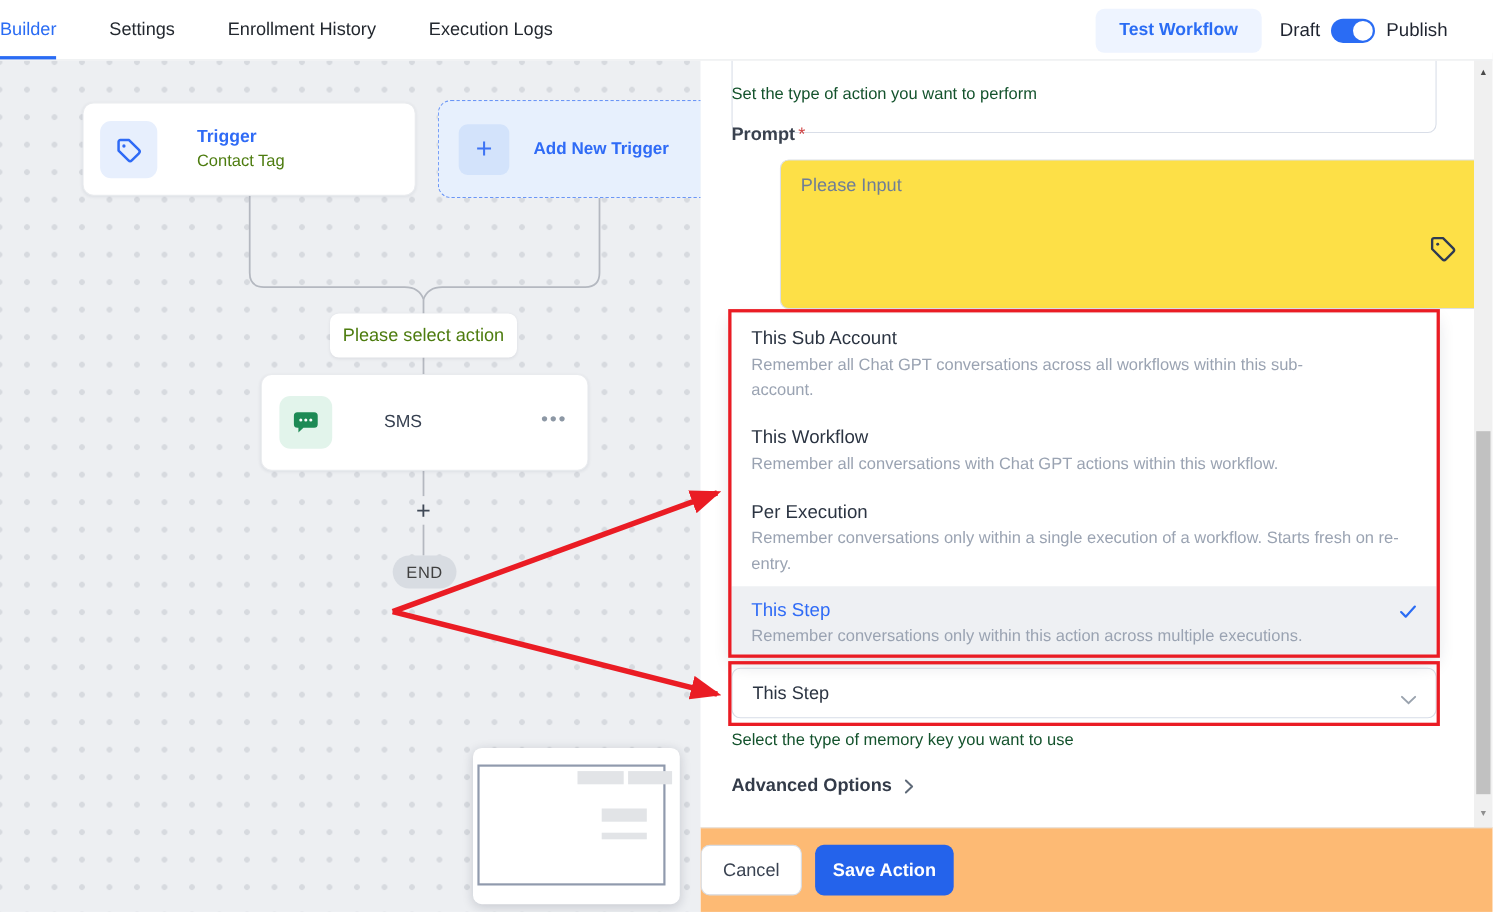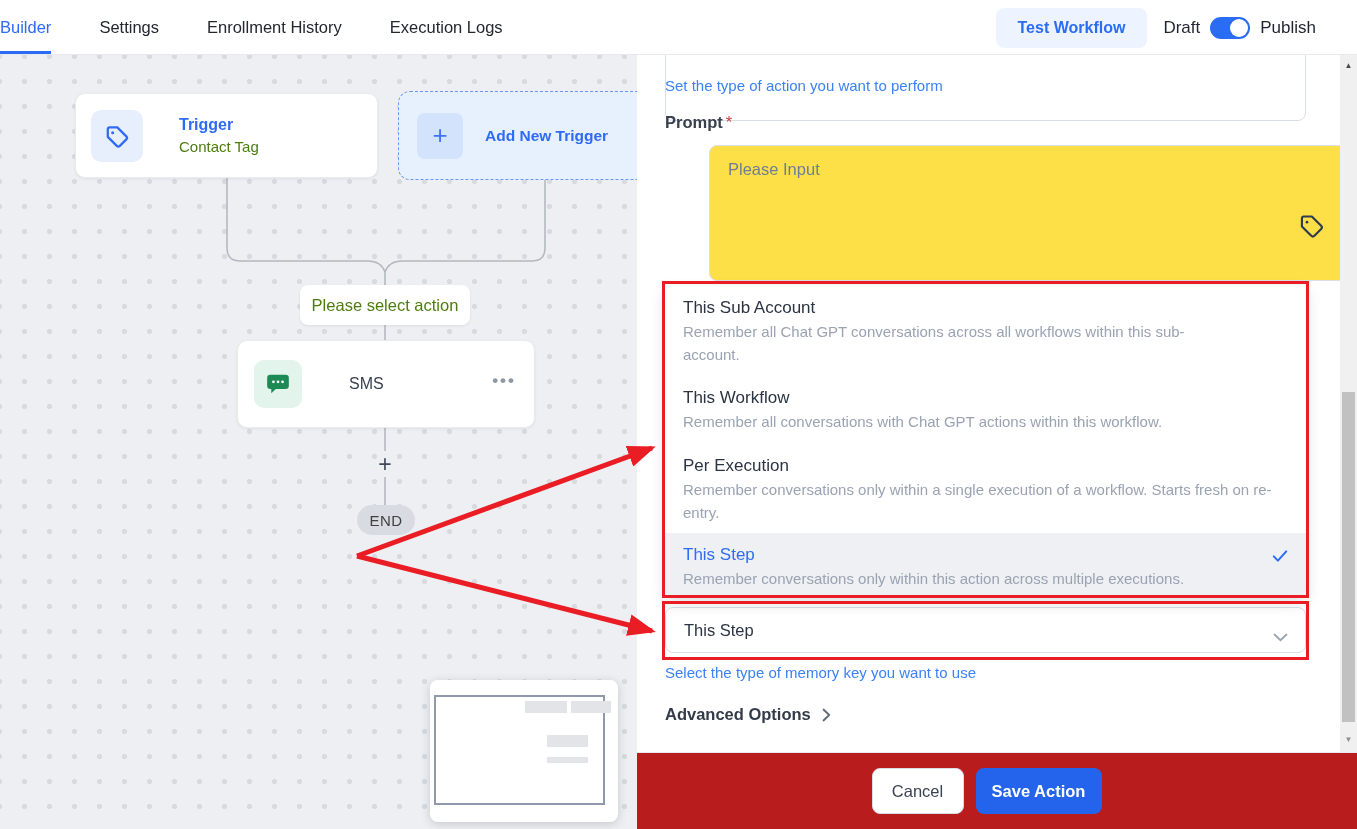--- a/index.html
+++ b/index.html
@@ -63,21 +63,21 @@
              border-radius:8px; box-shadow:0 2px 10px rgba(20,30,50,.18); cursor:pointer; }
   .mm-view { position:absolute; left:4px; top:15px; width:171px; height:110px; border:2px solid #909aad; background:#fff; }
   .mm-block { position:absolute; background:#e2e4e7; }
 
   
   .panel { position:absolute; left:637px; top:55px; width:720px; height:774px; background:#fff; }
   .scroll { position:absolute; left:0; top:0; width:703px; height:697px; overflow:hidden; }
 
   .partial-input { position:absolute; left:28px; top:-14px; width:641px; height:80px;
                    border:1px solid #d9dee8; border-radius:8px; }
-  .helper { position:absolute; left:28px; color:#3b82f6; font-size:15px; line-height:22px; }
+  .helper { position:absolute; left:28px; color:#14532d; font-size:15px; line-height:22px; }
   .helper-1 { top:20px; }
   .field-label { position:absolute; left:28px; top:58px; font-size:16.5px; font-weight:700; color:#39414e; }
   .req { color:#cf4040; font-weight:400; margin-left:3px; }
 
   .prompt-box { position:absolute; left:28px; top:90px; width:641px; height:136px; background:#fde047;
                 border:1px solid #dcdfe6; border-radius:8px; cursor:text;margin-left:44px; }
   .prompt-ph { position:absolute; left:18px; top:14px; color:#6f7e96; font-size:16.5px; }
   .prompt-tag { position:absolute; right:24px; top:66px; cursor:pointer; }
 
   .dropdown { position:absolute; left:28px; top:230px; width:641px; background:#fff;
@@ -107,22 +107,22 @@
 
   
   .vscroll { position:absolute; right:0; top:-7px; width:17px; height:704px; background:#f0f0f0; }
   .vs-up, .vs-down { position:absolute; left:0; width:17px; height:16px; text-align:center;
                      font-size:8px; line-height:16px; cursor:pointer; }
   .vs-up { top:10px; color:#4a4a4a; }
   .vs-down { bottom:4px; color:#8f8f8f; }
   .vs-thumb { position:absolute; left:2px; top:344px; width:13px; height:330px; background:#c1c1c1; cursor:grab; }
 
   
-  .foot { position:absolute; left:0; bottom:0; width:720px; height:77px; background:#b91c1c;
-          border-top:1px solid #e7e9ec; display:flex; align-items:center; justify-content:center;
+  .foot { position:absolute; left:0; bottom:0; width:720px; height:77px; background:#fdba74;
+          border-top:1px solid #e7e9ec; display:flex; align-items:center; justify-content:flex-start;
           gap:12px; padding-right:21px; }
   .btn { height:46px; border-radius:8px; font-size:16.5px; cursor:pointer; font-family:inherit; }
   .btn-cancel { width:92px; background:#fff; border:1px solid #d8dce3; color:#3a4352; }
   .btn-save { width:126px; background:#2463eb; border:none; color:#fff; font-weight:700; }
 
   
   .annot { position:absolute; left:0; top:0; width:1357px; height:829px; pointer-events:none; z-index:9; }
 </style>
 </head>
 <body>

